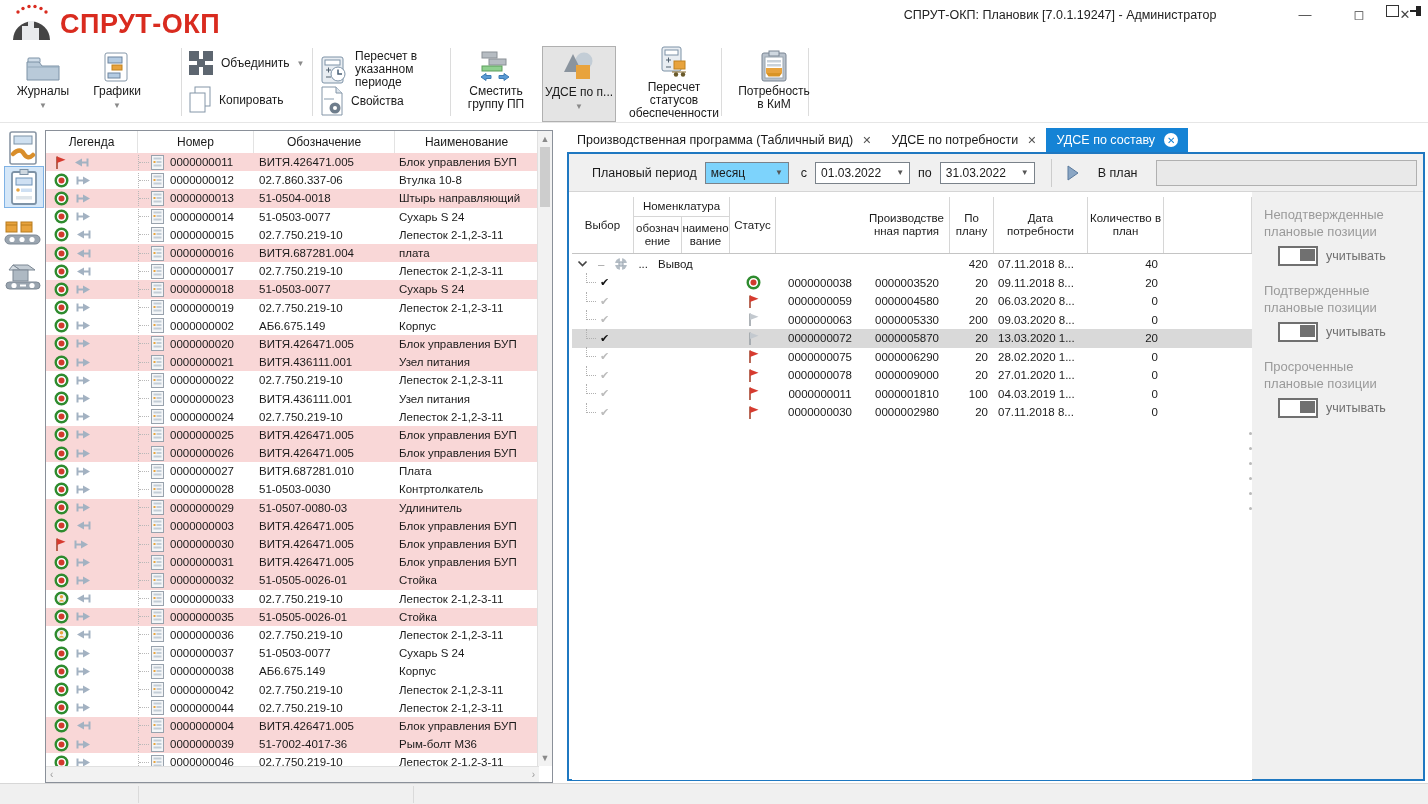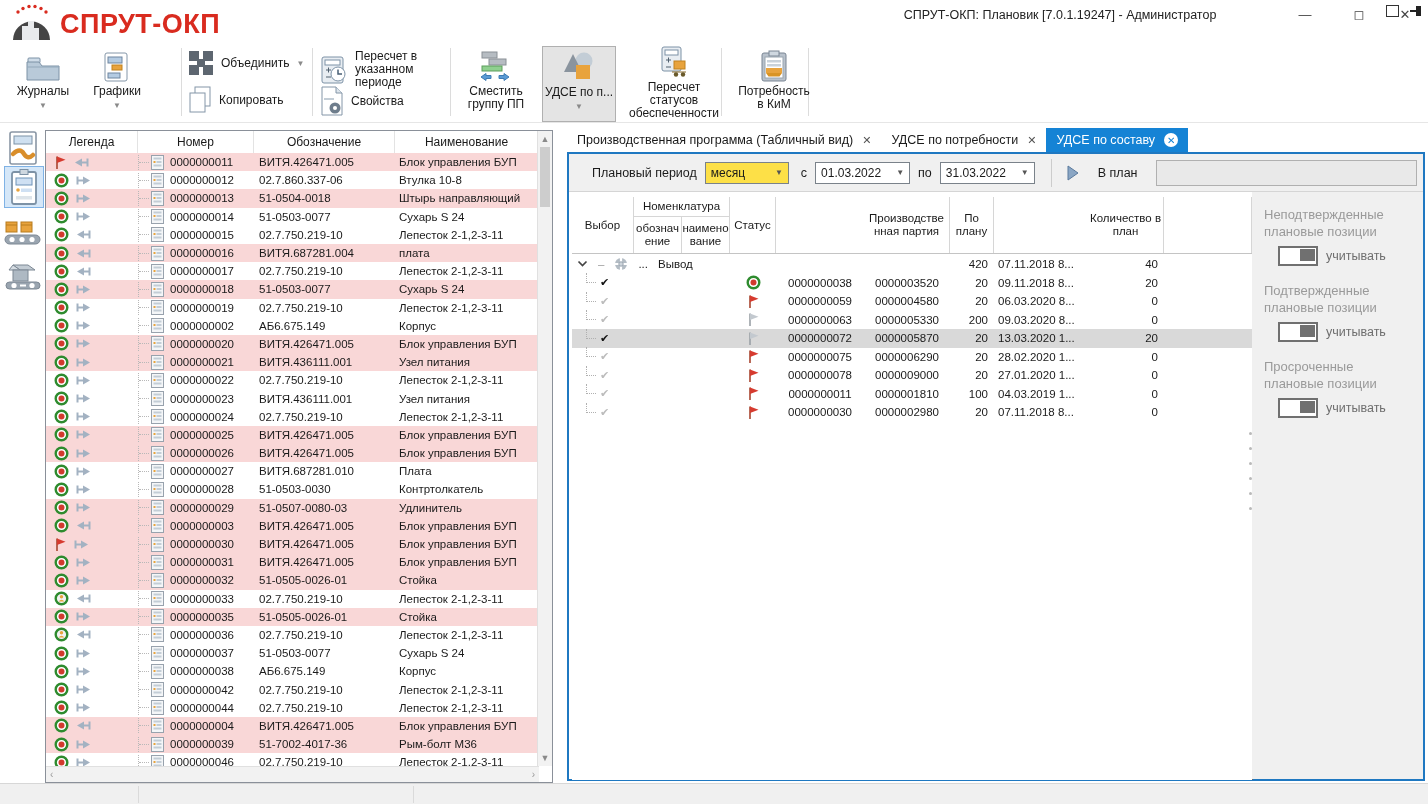--- a/index.html
+++ b/index.html
@@ -55,21 +55,21 @@
   .tab.active{background:#1583d5;color:#fff;}
   .tab.active .x{background:#fff;color:#1583d5;border-radius:50%;width:14px;height:14px;display:flex;
                  align-items:center;justify-content:center;font-size:10px;font-weight:bold;}
   #tab-win-icons{position:absolute;right:5px;top:5px;display:flex;gap:10px;align-items:center;}
   
   #rpanel{left:567px;top:152px;width:858px;height:629px;border:2px solid #1f78c1;box-sizing:border-box;background:#fff;}
   #ptoolbar{position:absolute;left:0;top:0;width:100%;height:38px;background:#f0f0f0;border-bottom:1px solid #d5d5d5;
             display:flex;align-items:center;font-size:12.5px;box-sizing:border-box;padding-left:23px;gap:8px;}
   .combo{height:22px;border:1px solid #7a828a;display:flex;align-items:center;justify-content:space-between;
          padding:0 5px;font-size:12px;background:#fff;box-sizing:border-box;}
-  .combo.gray{background:#fde047;}
+  .combo.gray{background:#7dd3fc;}
   .combo .chev{font-size:8px;color:#555;margin-left:6px;}
   #progress-field{height:26px;background:#e9e9e9;border:1px solid #b0b0b0;box-sizing:border-box;}
   #ptable{position:absolute;left:3px;top:43px;width:680px;height:583px;border-right:1px solid #6a6a6a;
           background:#fff;overflow:hidden;}
   .ph-cell{position:absolute;display:flex;align-items:center;justify-content:center;text-align:center;
            font-size:11.5px;line-height:13px;border-right:1px solid #d6d6d6;box-sizing:border-box;}
   #phead{position:absolute;left:0;top:0;width:680px;height:56px;border-bottom:1px solid #c4c4c4;background:#fff;}
   .prow{position:absolute;left:0;width:680px;height:18.5px;display:flex;align-items:center;font-size:11.5px;}
   .prow.selected{background:#d9d9d9;}
   .pc{box-sizing:border-box;display:flex;align-items:center;height:100%;}
@@ -1476,20 +1476,21 @@
 
     <div id="ptable">
       <div id="phead">
           <div class="ph-cell" style="left: 0px; top: 0px; width: 62px; height: 56px;">Выбор</div>
           <div class="ph-cell" style="left: 62px; top: 0px; width: 96px; height: 20px; border-bottom: 1px solid rgb(214, 214, 214);">Номенклатура</div>
           <div class="ph-cell" style="left: 62px; top: 20px; width: 48px; height: 36px;">обознач ение</div>
           <div class="ph-cell" style="left: 110px; top: 20px; width: 48px; height: 36px;">наимено вание</div>
           <div class="ph-cell" style="left: 158px; top: 0px; width: 46px; height: 56px;">Статус</div>
           <div class="ph-cell" style="left: 292px; top: 0px; width: 86px; height: 56px;">Производстве нная партия</div>
           <div class="ph-cell" style="left: 378px; top: 0px; width: 44px; height: 56px;">По плану</div>
+          <div class="ph-cell" style="left: 422px; top: 0px; width: 94px; height: 56px;">Дата потребности</div>
           <div class="ph-cell" style="left: 516px; top: 0px; width: 76px; height: 56px;">Количество в план</div>
           <div class="ph-cell" style="left: 592px; top: 0px; width: 88px; height: 56px;"></div>
         </div>
       <div id="pbody" style="position:absolute;left:0;top:58px;width:680px;">
           <div class="prow" style="top: 0px;">
             <div class="pc" style="width: 378px; gap: 10px; padding-left: 5px;">
               <span>
                 <svg width="11" height="8">
                   <path d="M1.5,1.5 L5.5,5.5 L9.5,1.5" stroke="#444" stroke-width="1.7" fill="none"></path>
                 </svg>

